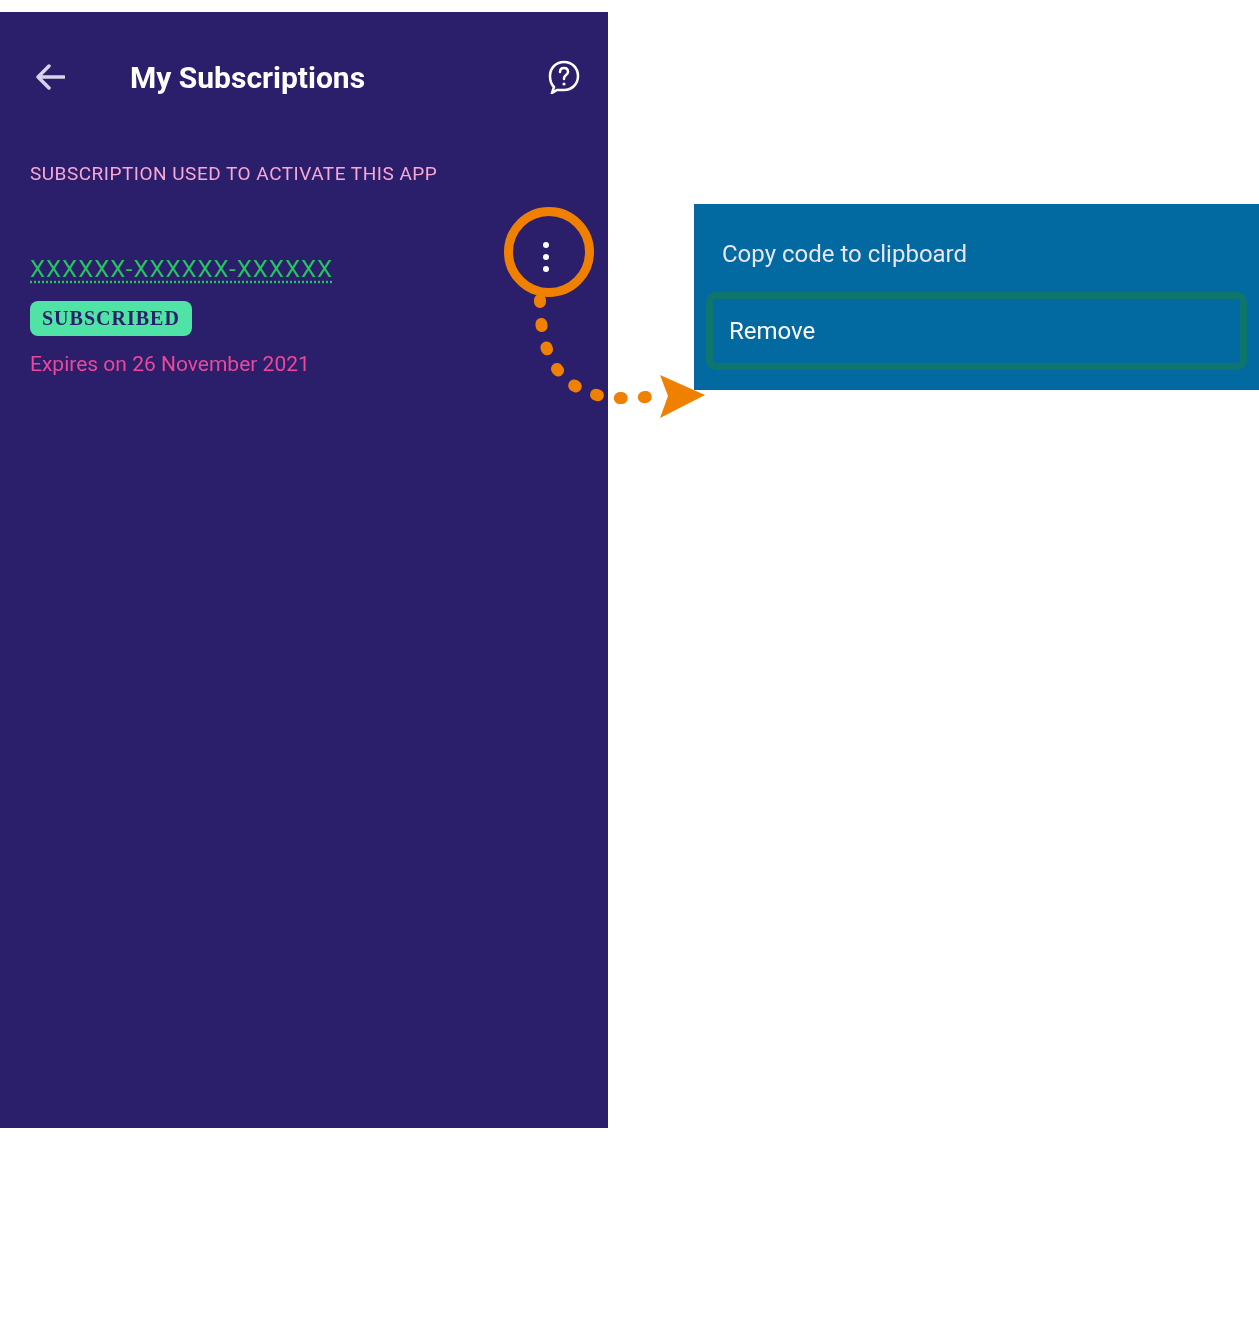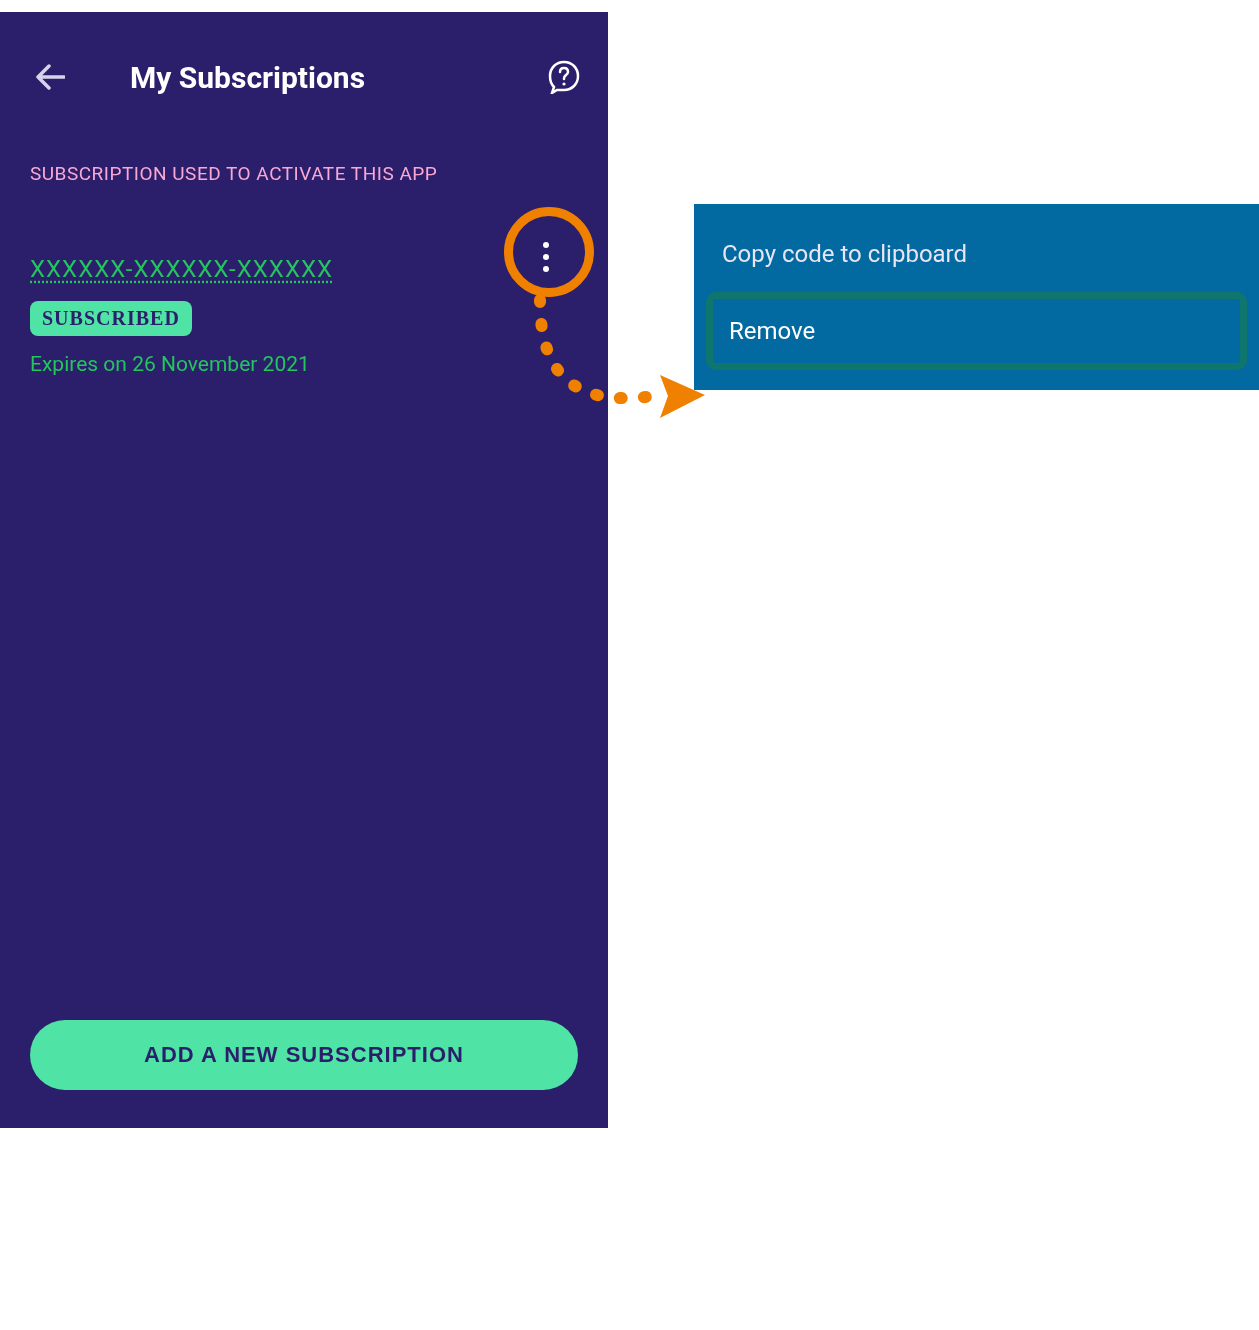--- a/index.html
+++ b/index.html
@@ -81,21 +81,21 @@
     font-weight: 700;
     font-size: 20px;
     letter-spacing: 1px;
     padding: 6px 12px;
     border-radius: 8px;
     font-family: Liberation Serif, serif;
   }
   .expires {
     margin-top: 16px;
     font-size: 21px;
-    color: #22c55e;
+    color: #ec4899;
   }
   .more-btn {
     position: absolute;
     right: 40px;
     top: 50px;
     width: 44px;
     height: 44px;
     display: flex;
     align-items: center;
     justify-content: center;
@@ -198,21 +198,20 @@
     <div class="more-btn">
       <div class="dots">
         <span></span>
           <span></span>
           <span></span>
       </div>
     </div>
     <div class="highlight-circle"></div>
   </div>
 
-  <button class="add-btn">ADD A NEW SUBSCRIPTION</button>
 </div>
 
 <div class="popup">
   <div class="popup-item">Copy code to clipboard</div>
   <div class="popup-item highlighted">Remove</div>
 </div>
 
 <svg class="annotation" viewBox="0 0 200 160">
   <path d="M30 10 C 30 80, 60 120, 150 105" stroke="#f08000" stroke-width="12" fill="none" stroke-linecap="round" stroke-dasharray="2 22"></path>
   <polygon points="150,85 195,105 150,128 158,106" fill="#f08000"></polygon>

